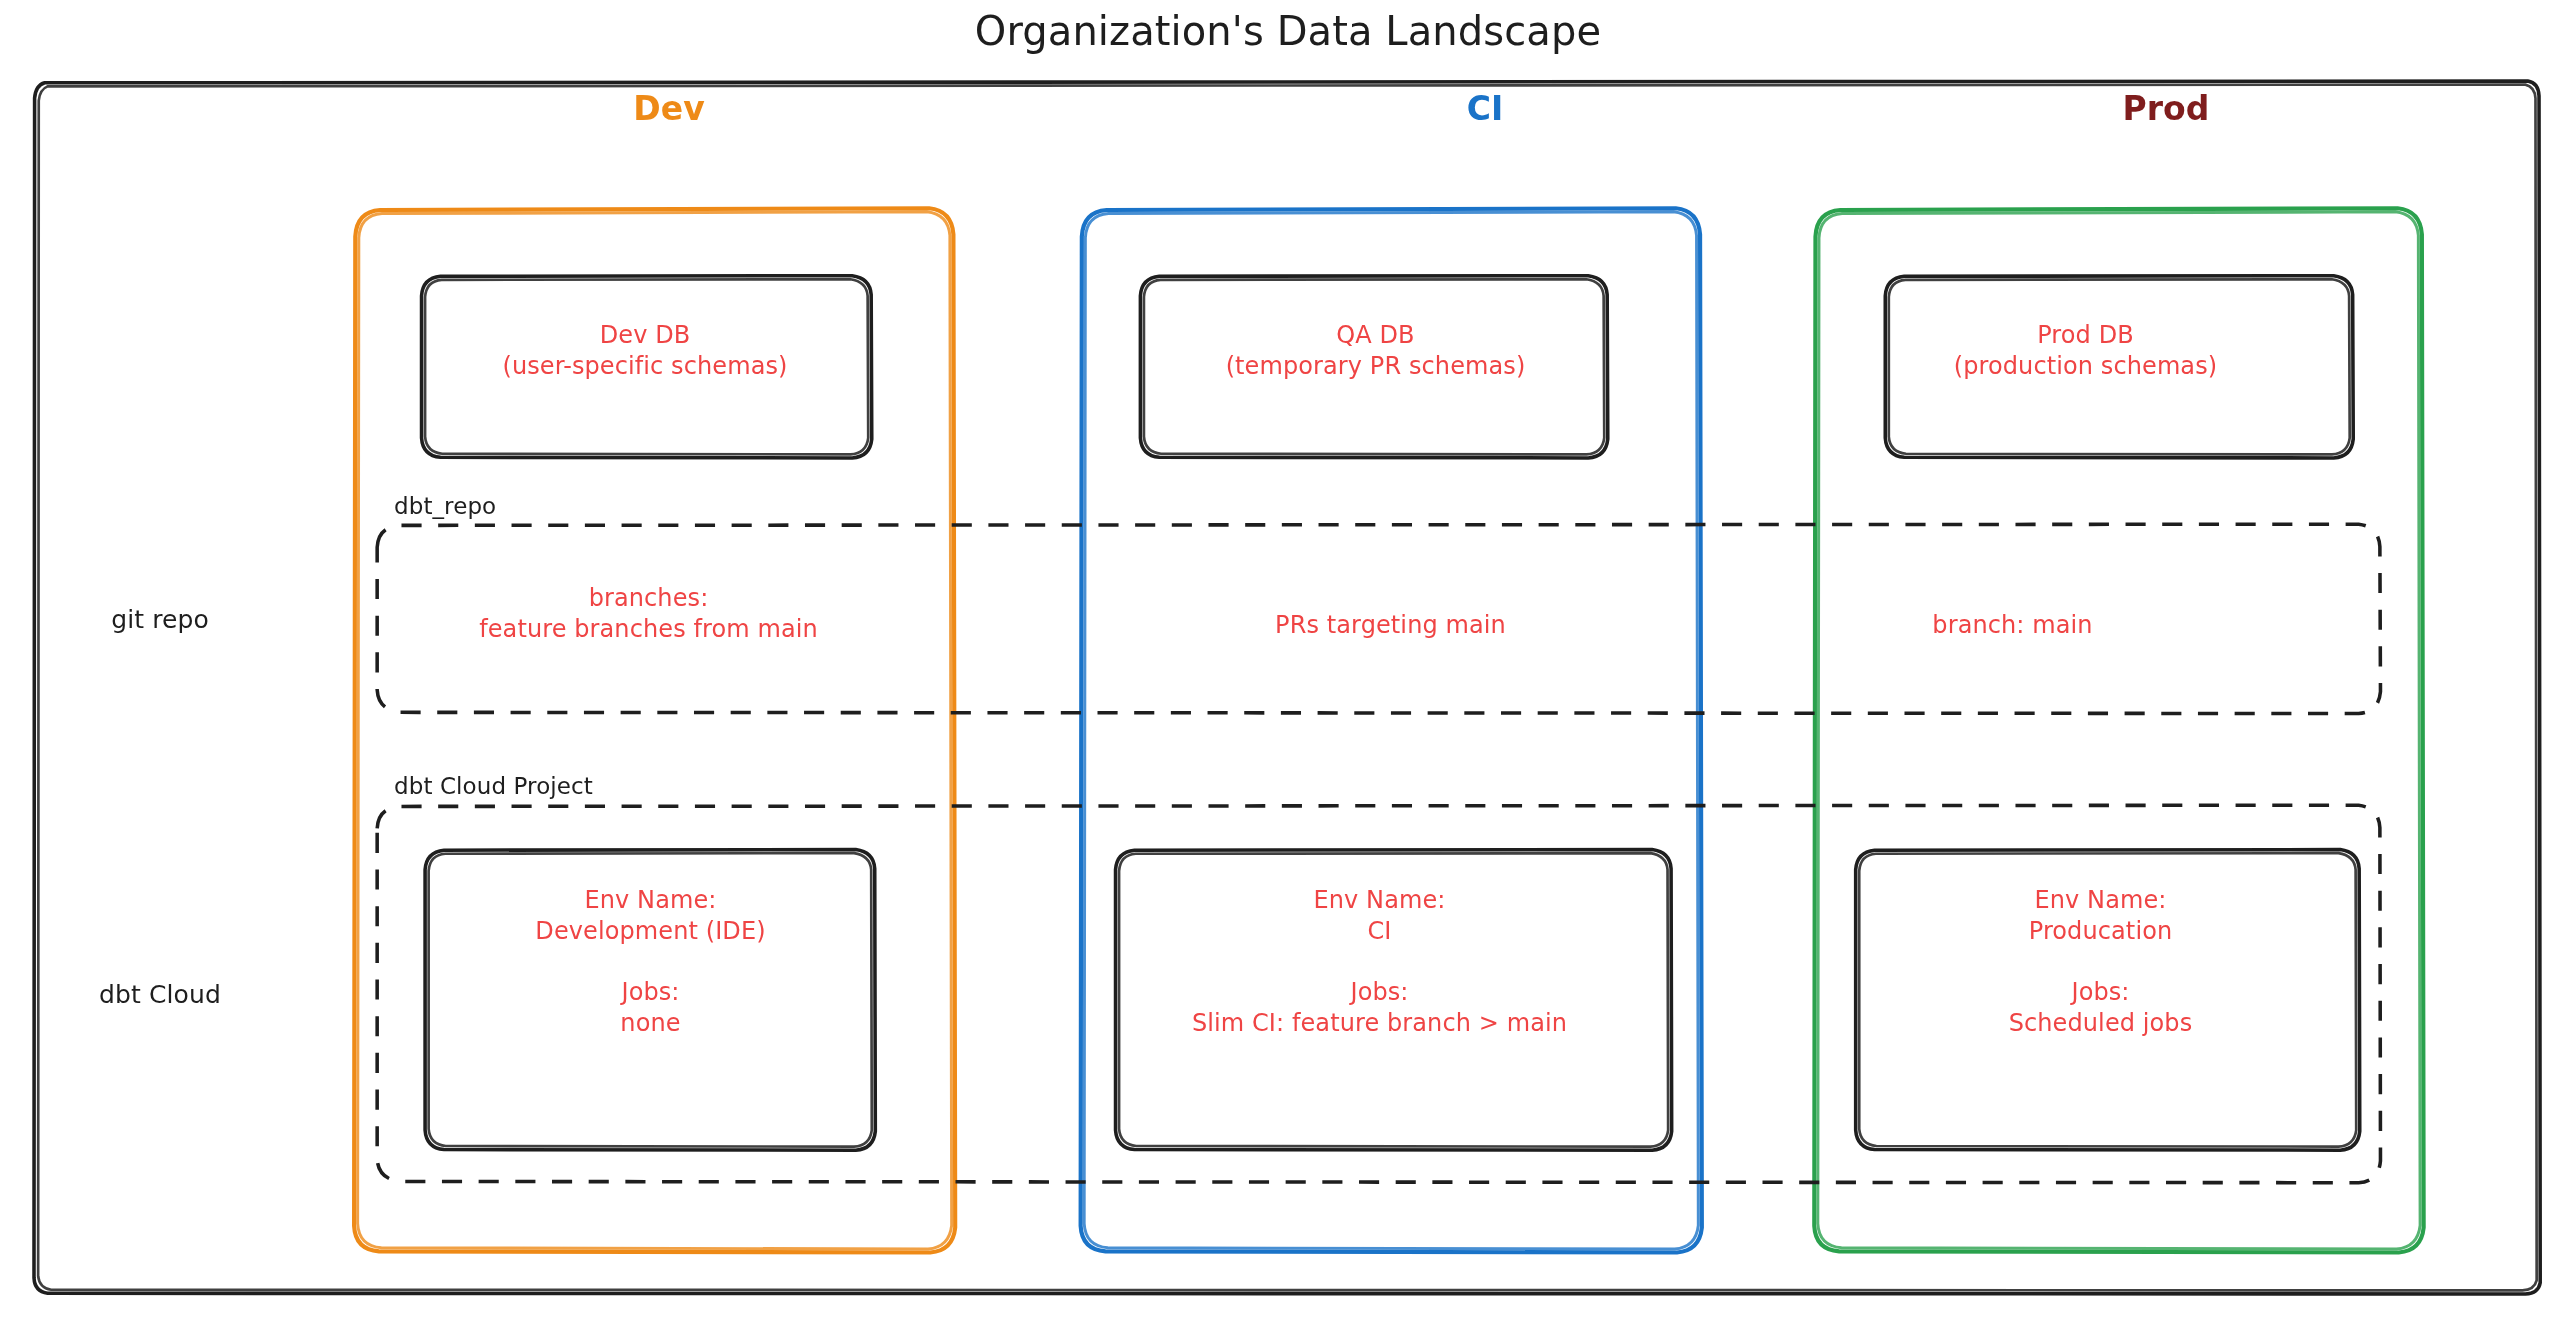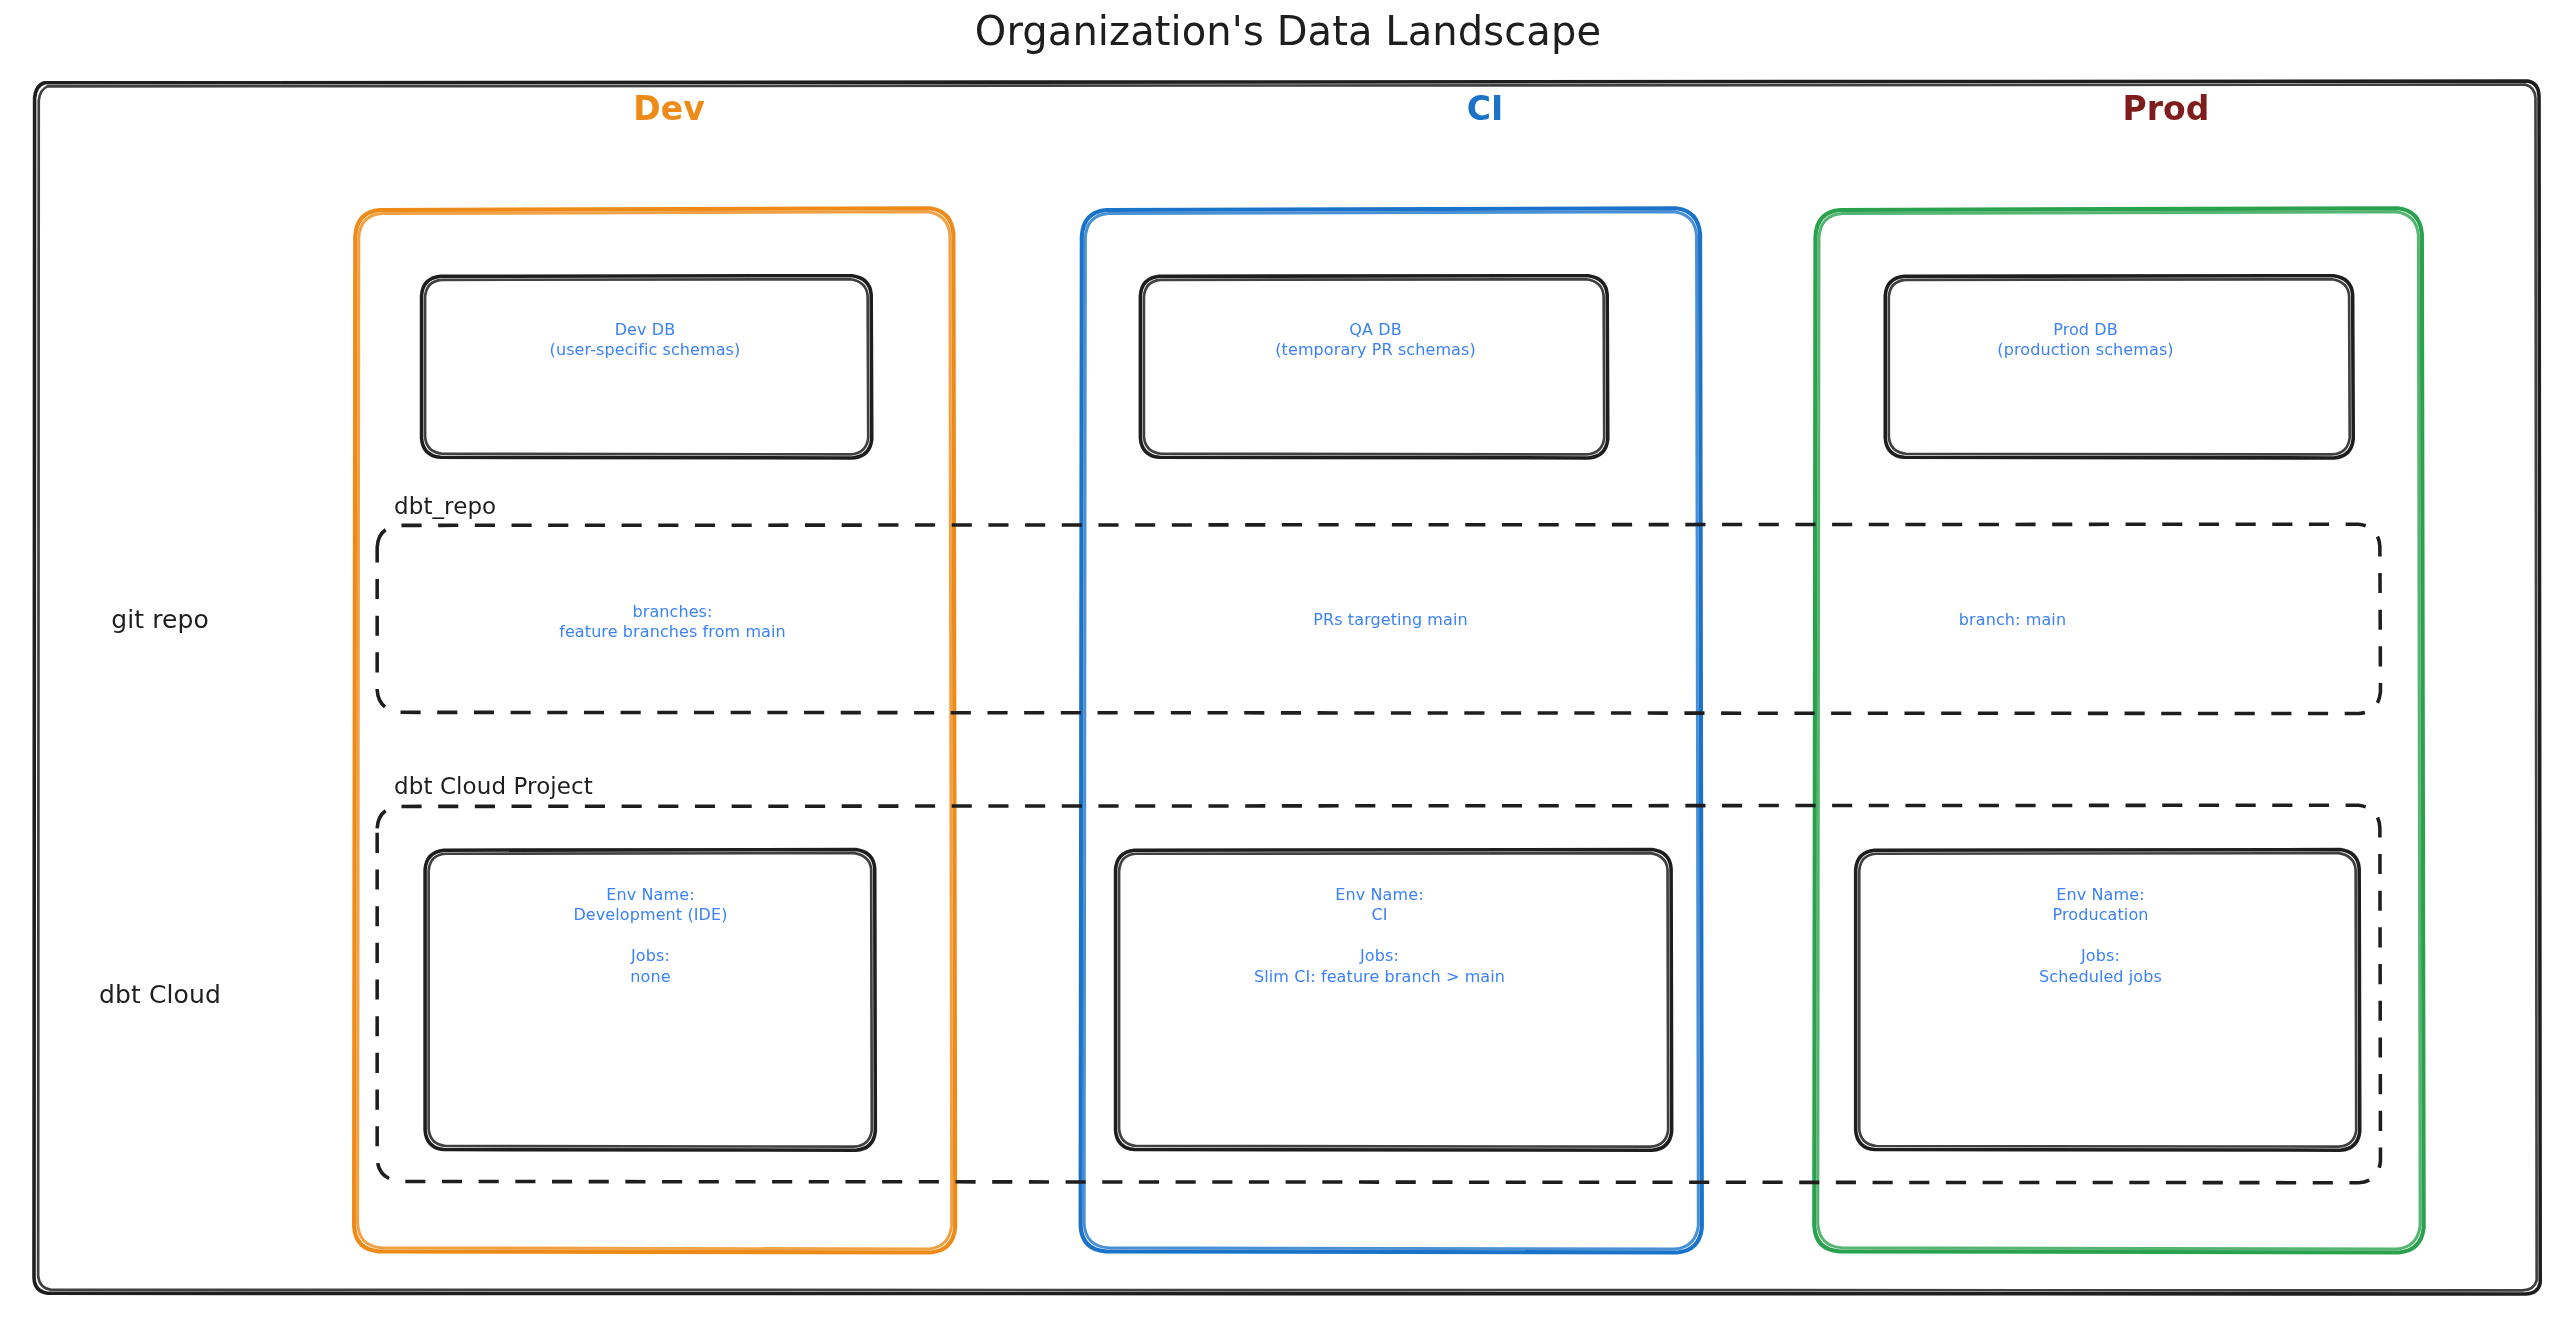--- a/index.html
+++ b/index.html
@@ -25,29 +25,29 @@
 
   .row-label{font-size:25px;color:#1e1e1e;left:24px;width:272px;}
   #row-label-dw   {top:320px;}
   #row-label-git  {top:604px;}
   #row-label-dbt  {top:979px;}
 
   .group-label{font-size:23px;color:#1e1e1e;text-align:left;}
   #group-label-repo{left:394px;top:492px;}
   #group-label-proj{left:394px;top:772px;}
 
-  .node-text{font-size:16px;color:#3b82f6;}
+  .node-text{font-size:24px;color:#ef4444;}
 
   
   #node-dev-db-label {left:414px; width:462px; top:320px;}
   #node-qa-db-label  {left:1127px;width:497px; top:320px;}
   #node-prod-db-label{left:1837px;width:497px; top:320px;}
 
   
-  #node-dev-git-label {left:406px; width:533px; top:583px;margin-top:19px;}
+  #node-dev-git-label {left:382px; width:533px; top:583px;}
   #node-ci-git-label  {left:1154px;width:473px; top:610px;}
   #node-prod-git-label{left:1776px;width:473px; top:610px;}
 
   
   #node-dev-dbt-label {left:414px; width:473px; top:885px;}
   #node-ci-dbt-label  {left:1113px;width:533px; top:885px;}
   #node-prod-dbt-label{left:1864px;width:473px; top:885px;}
 </style>
 </head>
 <body>

